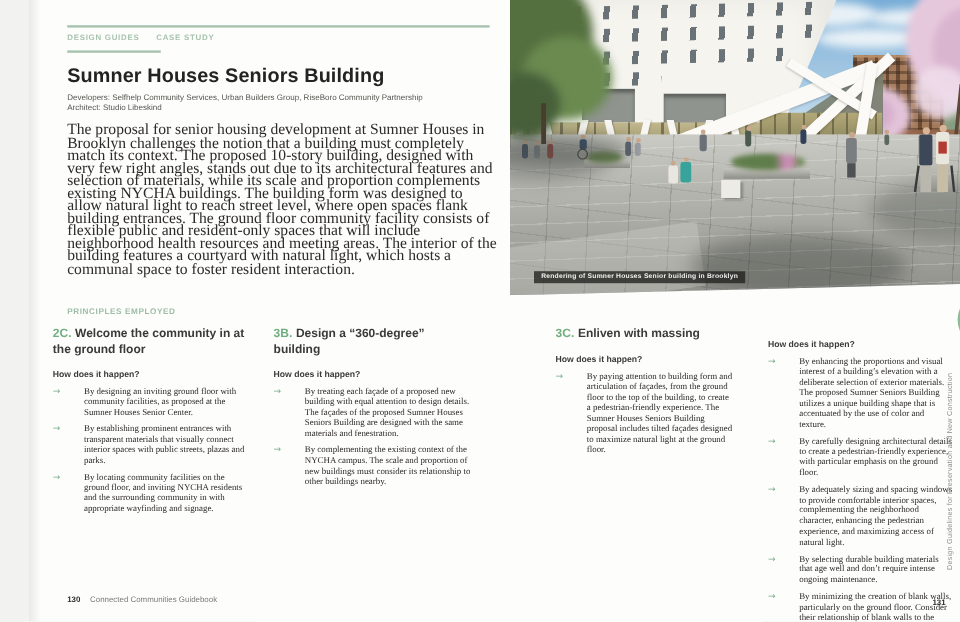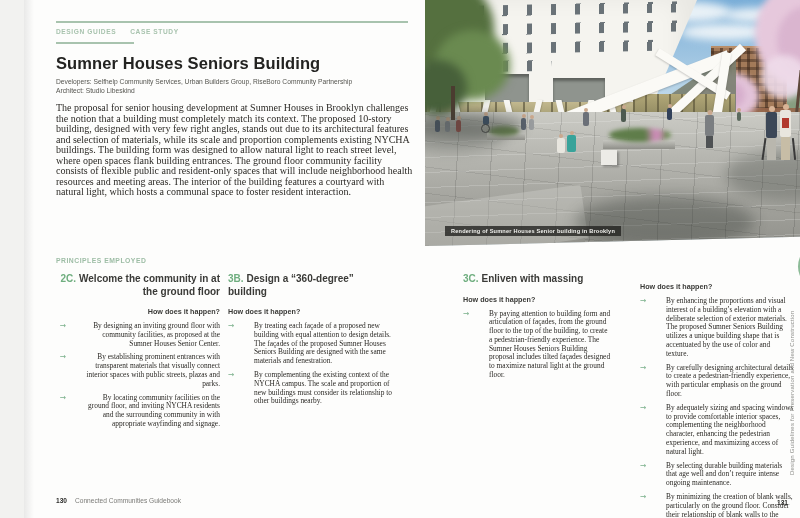--- a/index.html
+++ b/index.html
@@ -14,36 +14,36 @@
   .eyebrow { position:absolute; left:32px; top:28px; color:#a8c3ae; font-size:6.6px; font-weight:bold;
              letter-spacing:.6px; }
   .eyebrow span { margin-right:14px; }
   .rule-short { position:absolute; left:32px; top:42px; width:78px; height:2px; background:#a8c3ae; }
   .title { position:absolute; left:32px; top:54px; width:360px; font-size:16.5px; font-weight:bold;
            color:#232321; letter-spacing:.1px; }
   .meta { position:absolute; left:32px; width:370px; font-size:6.7px; color:#55554f; }
   .meta.dev { top:78px; }
   .meta.arch { top:87px; }
   .intro { position:absolute; left:32px; top:103px; width:358px; font-family:"Liberation Serif", serif;
-           font-size:10px; line-height:10.5px; color:#2c2a26; }
+           font-size:13px; line-height:10.5px; color:#2c2a26; }
 
   .principles-label { position:absolute; left:32px; top:257px; font-size:6.8px; font-weight:bold;
            color:#9dbda5; letter-spacing:.5px; }
 
   .pcol { position:absolute; top:273px; }
   .pcol h3 { font-size:10px; line-height:12.5px; font-weight:bold; color:#3a3a37; }
   .pcol h3 .code { color:#6fae7f; margin-right:3px; }
   .pcol .q { margin-top:9px; font-size:7.2px; font-weight:bold; color:#3a3a37; }
   .bullets { margin-top:6px; }
   .bullet { display:flex; margin-bottom:5px;gap:16px; }
   .arrow { flex:0 0 10px; color:#7ab08a; font-size:7.5px; line-height:8.8px;
            font-family:"DejaVu Sans", sans-serif; }
   .arrow:before { content:"\2192"; }
   .btext { font-family:"Liberation Serif", serif; font-size:7.4px; line-height:8.8px; color:#2c2a26; }
-  #col-2c { left:32px;  width:164px;text-align:right; }
+  #col-2c { left:20px;  width:164px; }
   #col-3b { left:204px; width:164px; }
   #col-3c { left:439px; width:149px; }
   #col-3e { left:616px; width:154px; }
 
   .footer-left  { position:absolute; left:32px; top:497px; font-size:6.6px; color:#7b7b77; }
   .footer-left b { color:#2c2c2a; margin-right:8px; }
   .footer-right { position:absolute; left:753px; top:499px; font-size:6.6px; font-weight:bold; color:#2c2c2a; }
 
   .green-circle { position:absolute; left:774px; top:243px; width:47px; height:47px; border-radius:50%;
                   background:#8cbb97; z-index:30; }

